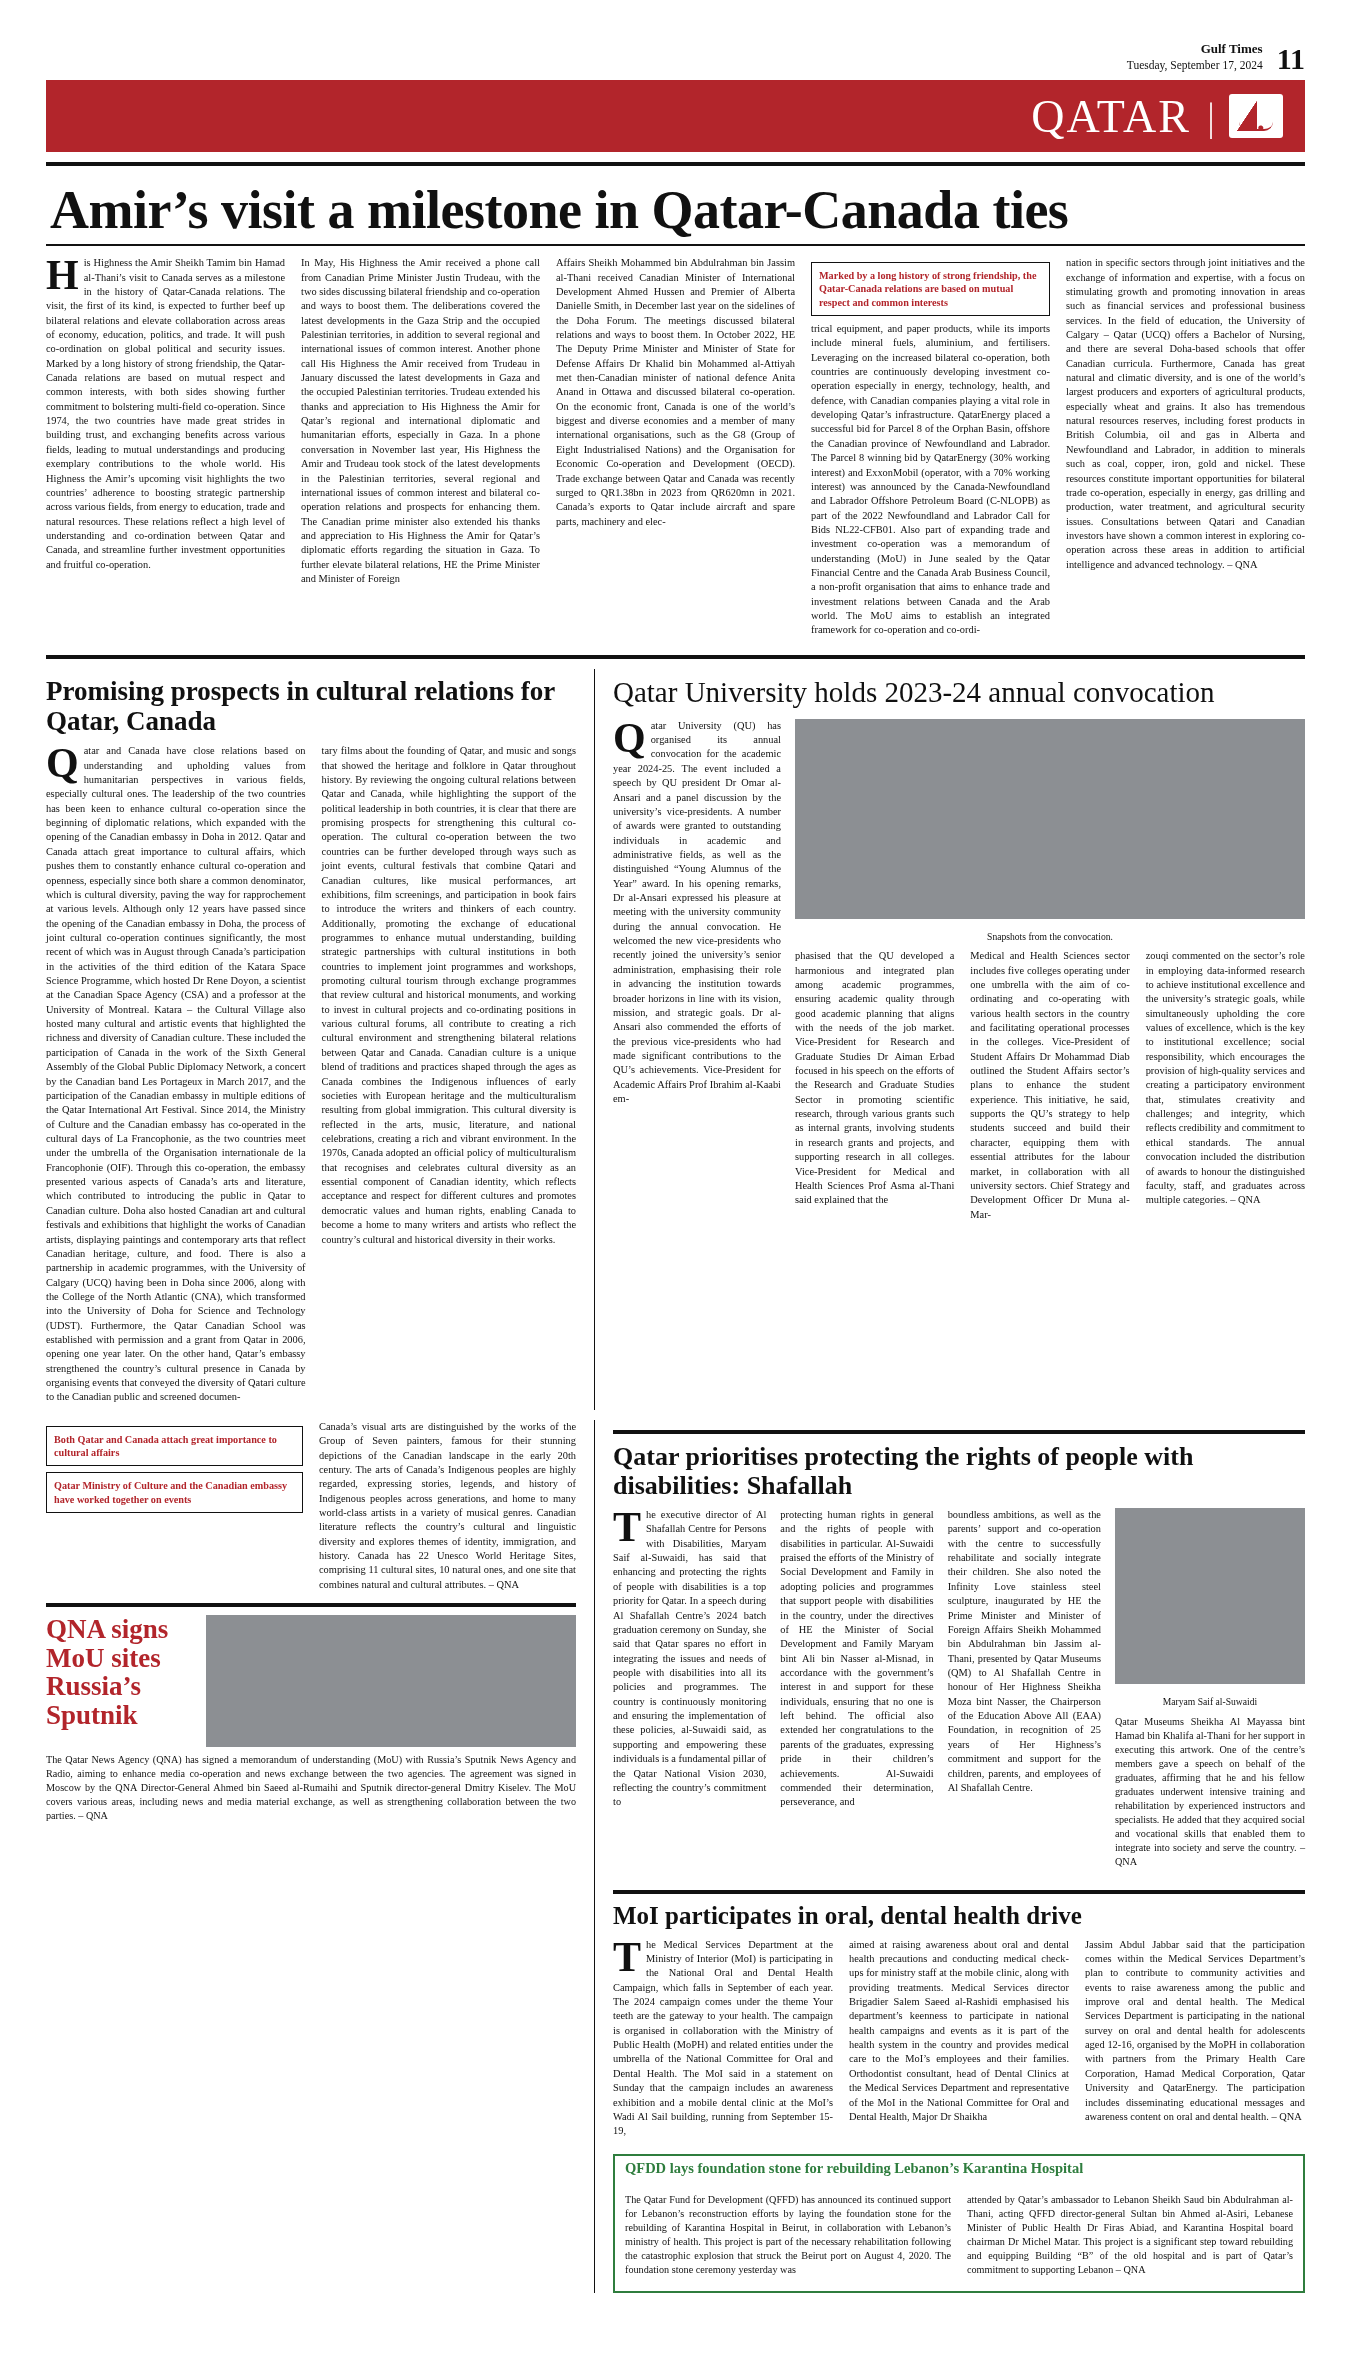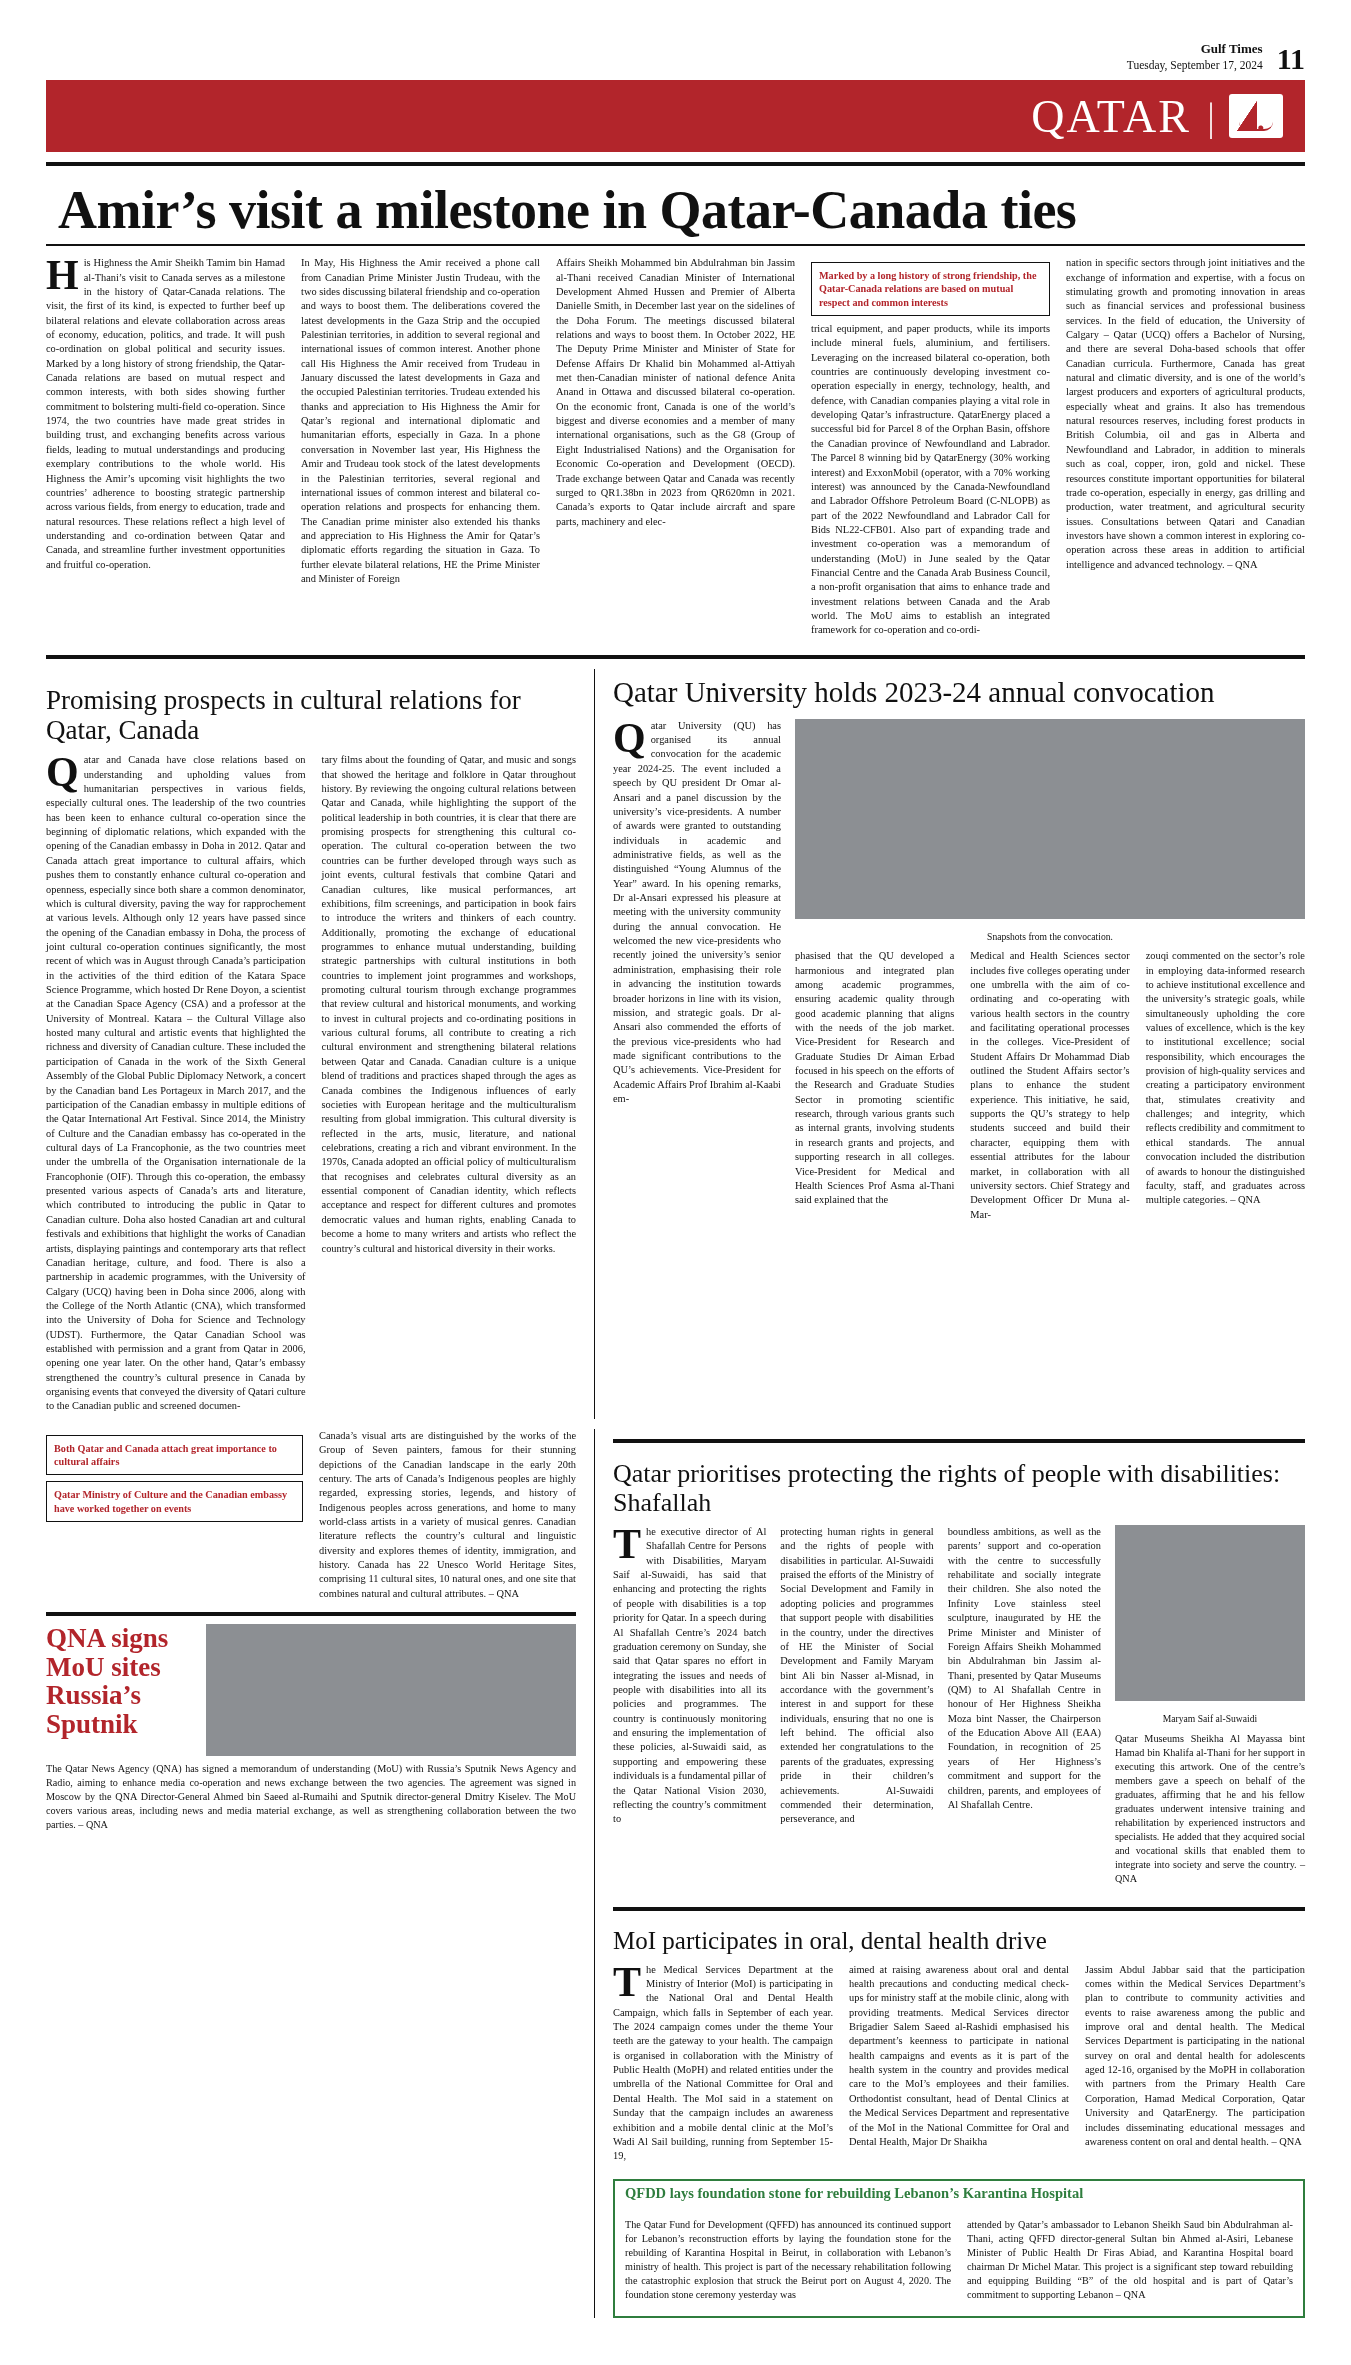--- a/index.html
+++ b/index.html
@@ -33,32 +33,32 @@
       radial-gradient(circle at 70% 90%, #b2252b 0 2px, transparent 3px);
   }
   .banner-logo:before{
     content:""; position:absolute; left:10px; top:28px; width:34px; height:7px;
     border-radius:0 0 16px 16px; border-bottom:2px solid #b2252b;
   }
 
   .rule-thick { height:4px; background:#111; margin-top:10px; }
 
   
-  .headline { font-family:"Liberation Serif", serif; font-weight:bold; font-size:54px; line-height:1.04; margin:16px 12px 6px; letter-spacing:-0.5px; }
+  .headline { font-family:"Liberation Serif", serif; font-weight:bold; font-size:54px; line-height:1.04; margin:16px 4px 6px; letter-spacing:-0.5px; }
   .rule-thin { height:2px; background:#111; margin-bottom:10px; }
 
   
   .cols { display:flex; gap:16px; }
   .col { flex:1; }
   .body-text p { font-size:10.4px; line-height:1.38; text-align:justify; margin:0 0 5px; hyphens:auto; }
   .dropcap::first-letter {
     float:left; font-size:42px; line-height:34px; font-weight:bold; padding:2px 5px 0 0;
     font-family:"Liberation Serif", serif;
   }
-  .sec-head { font-family:"Liberation Serif", serif; font-weight:normal; font-size:27px; line-height:1.12; margin:16px 0 8px; }
+  .sec-head { font-family:"Liberation Serif", serif; font-weight:bold; font-size:27px; line-height:1.12; margin:7px 0 8px; }
   .sec-head-serif { font-family:"Liberation Serif", serif; font-weight:normal; font-size:29px; line-height:1.1; margin:8px 0 10px; }
 
   .mid-block { display:flex; gap:18px; margin-top:10px; }
 
   .photo { background:#8c8f93; position:relative; overflow:hidden; }
   .caption { font-size:9.6px; line-height:1.3; margin-top:12px;text-align:center; }
 
   .inset {
     border:1.5px solid #111; padding:6px 7px; margin:6px 0;
     font-weight:bold; color:#b2252b; font-size:10.2px; line-height:1.3;

